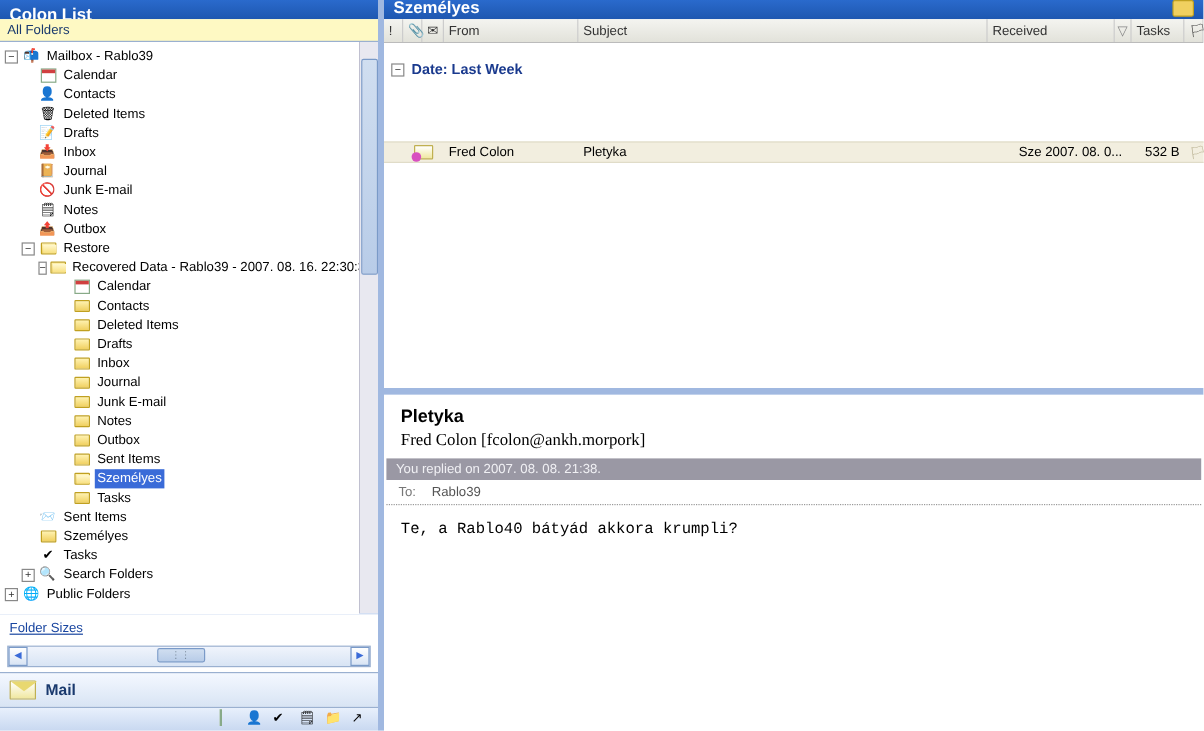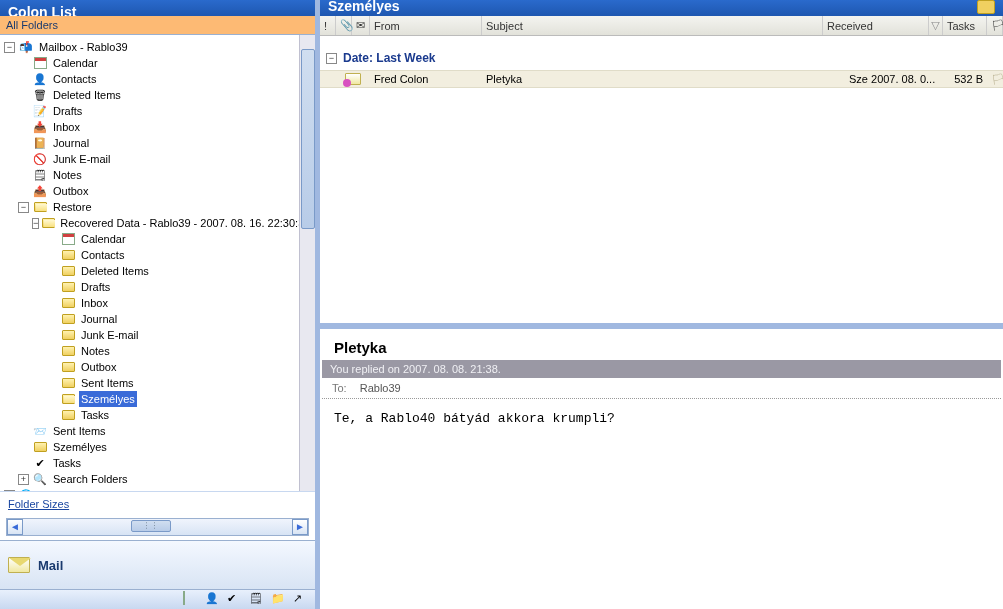--- a/index.html
+++ b/index.html
@@ -3,21 +3,21 @@
 <meta charset="utf-8">
 <style>
 * { box-sizing: border-box; margin: 0; padding: 0; }
 body { font-family: Tahoma, Arial, sans-serif; font-size: 11px; color: #000; background: #fff; overflow: hidden; width: 1003px; height: 609px; }
 
 .app { display: flex; width: 1003px; height: 609px; }
 
 
 .left-panel { width: 320px; height: 609px; border-right: 5px solid #a0b8e0; background: #fff; display: flex; flex-direction: column; }
 .left-title { background: linear-gradient(#2a6acc, #1e57b0); color: #fff; font-weight: bold; font-size: 14px; padding: 4px 8px 2px; height: 16px; overflow: hidden; }
-.all-folders { background: #fdba74; color: #1a3a6e; font-size: 11px; padding: 3px 6px; border-bottom: 1px solid #9ab0d0; }
+.all-folders { background: #fef9c3; color: #1a3a6e; font-size: 11px; padding: 3px 6px; border-bottom: 1px solid #9ab0d0; }
 .tree-wrap { flex: 1; overflow: hidden; position: relative; display: flex; }
 .tree { flex: 1; overflow: auto; padding: 4px 2px 4px 2px; background: #fff; }
 .tree ul { list-style: none; }
 .tree ul ul { padding-left: 14px; }
 .tree li { white-space: nowrap; line-height: 16px; }
 .tree-row { display: flex; align-items: center; height: 16px; padding: 0 2px; cursor: default; }
 .tree-row.selected .lbl { background: #3a6bd8; color: #fff; padding: 0 2px; }
 .tw { width: 11px; height: 11px; border: 1px solid #888; font-size: 9px; line-height: 9px; text-align: center; margin-right: 3px; background: #fff; color: #333; display: inline-block; }
 .sp { width: 14px; display: inline-block; }
 .ico { width: 16px; height: 16px; margin-right: 3px; display: inline-flex; align-items: center; justify-content: center; font-size: 11px; }
@@ -32,40 +32,40 @@
 .vscroll { width: 16px; background: #e8e8f0; border-left: 1px solid #c0c0d0; }
 .vscroll .thumb { width: 14px; height: 180px; margin: 14px 0 0 1px; background: linear-gradient(#d0def0,#b8cce8); border: 1px solid #7a9ac8; border-radius: 2px; }
 
 .folder-sizes { color: #1a46a0; padding: 6px 8px; border-top: 1px solid #c8d8f0; }
 .folder-sizes span { text-decoration: underline; cursor: pointer; }
 .hscroll { height: 18px; background: linear-gradient(#f0f4fc,#d8e4f4); border: 1px solid #9ab0d0; margin: 2px 6px 4px; display:flex; align-items:center; justify-content: space-between; }
 .hs-btn { width: 16px; height: 16px; border: 1px solid #7a9ac8; background: linear-gradient(#fff,#d8e4f4); text-align:center; line-height:14px; font-size:10px; color:#3a6bd8; }
 .hs-track { flex:1; position:relative; height:16px; }
 .hs-thumb { position:absolute; left:40%; top:1px; height:12px; width:40px; background: linear-gradient(#d0def0,#b8cce8); border:1px solid #7a9ac8; border-radius:2px; text-align:center; font-size:8px; color:#789; }
 
-.nav-mail { background: linear-gradient(#f4f8ff,#d8e4f4); border-top: 1px solid #9ab0d0; padding: 16px 8px; display:flex; align-items:flex-end; font-weight:bold; font-size:13px; color:#1a3a6e; }
+.nav-mail { background: linear-gradient(#f4f8ff,#d8e4f4); border-top: 1px solid #9ab0d0; padding: 6px 8px; display:flex; align-items:flex-start; font-weight:bold; font-size:13px; color:#1a3a6e; }
 .nav-mail .mico { width:22px; height:16px; background: linear-gradient(#fff,#f0e8a0); border:1px solid #c0b050; margin-right:8px; border-radius:1px; position:relative; }
 .nav-mail .mico::after { content:""; position:absolute; left:0; right:0; top:0; border-left:11px solid transparent; border-right:11px solid transparent; border-top:8px solid #e8d870; }
 .nav-icons { background: linear-gradient(#e8f0fc,#c8d8f0); border-top:1px solid #9ab0d0; height:20px; display:flex; justify-content:flex-end; align-items:center; gap:6px; padding:0 6px; }
 .nico { width:16px; height:16px; }
 
 
 .right-panel { flex: 1; display: flex; flex-direction: column; height: 609px; }
 .right-title { background: linear-gradient(#2a6acc,#1e57b0); color:#fff; font-weight:bold; font-size:14px; padding: 0 8px 2px; height:16px; display:flex; align-items:flex-end; justify-content:space-between; }
 .right-title .search { width:18px; height:14px; background:#f0d060; border:1px solid #c0a020; border-radius:2px; position:relative; }
 
 .col-head { background: linear-gradient(#f4f4f0,#e2e2da); border-bottom:1px solid #bbb; display:flex; height:20px; align-items:center; font-size:11px; color:#333; }
 .col-head > div { border-right:1px solid #ccc; height:100%; display:flex; align-items:center; padding:0 4px; }
 .ch-flag{width:16px;} .ch-att{width:16px;} .ch-ico{width:18px;} .ch-from{width:112px;} .ch-sub{flex:1;} .ch-recv{width:106px;} .ch-sort{width:14px;color:#888;justify-content:center;} .ch-size{width:44px;} .ch-end{width:16px;border-right:none;}
 
 .msg-list { flex:1; background:#fff; overflow:auto; }
 .group-row { display:flex; align-items:center; padding:5px 6px; background:#fff; }
 .group-tw { width:11px;height:11px;border:1px solid #888;font-size:9px;line-height:9px;text-align:center;margin-right:6px;background:#fff;color:#333; }
 .group-lbl { color:#1a3a8e; font-weight:bold; font-size:12px; }
-.msg-row { display:flex; align-items:center; height:18px; background:#f2eedf; border-top:1px solid #e0dcc8; border-bottom:1px solid #e0dcc8; font-size:11px; }
+.msg-row { display:flex; align-items:center; height:18px; background:#f2eedf; border-top:1px solid #e0dcc8; border-bottom:1px solid #e0dcc8; font-size:11px;margin-top:48px; }
 .msg-row > div { padding:0 4px; }
 .mr-flag{width:16px;} .mr-ico{width:34px;display:flex;justify-content:center;} .mr-from{width:112px;} .mr-sub{flex:1;} .mr-recv{width:102px;} .mr-size{width:40px;text-align:right;} .mr-end{width:16px;color:#b8b090;}
 .env-icon { width:16px; height:12px; background:linear-gradient(#fff,#f0e8a0); border:1px solid #c0b050; border-radius:1px; position:relative; }
 .env-icon::after { content:""; position:absolute; left:-3px; bottom:-3px; width:8px;height:8px; background:#d850c0; border-radius:50%; }
 
 .splitter { height:6px; background:#a0b8e0; }
 
 .preview { flex: 0 0 280px; background:#fff; overflow:auto; }
 .pv-pad { padding: 10px 14px 0; }
 .pv-sub { font-weight:bold; font-size:15px; margin-bottom:4px; }
@@ -390,20 +390,21 @@
         <div class="mr-size">532 B</div>
         <div class="mr-end">🏳</div>
       </div>
     </div>
 
     <div class="splitter"></div>
 
     <div class="preview">
       <div class="pv-pad">
         <div class="pv-sub">Pletyka</div>
+        <div class="pv-from">Fred Colon [fcolon@ankh.morpork]</div>
       </div>
       <div class="pv-info">You replied on 2007. 08. 08.  21:38.</div>
       <div class="pv-to">
         <b>To:</b>
         <span>Rablo39</span>
       </div>
       <div class="pv-body">
         <div>Te, a Rablo40 bátyád akkora krumpli?</div>
         <div style="height:1em"></div>
       </div>

